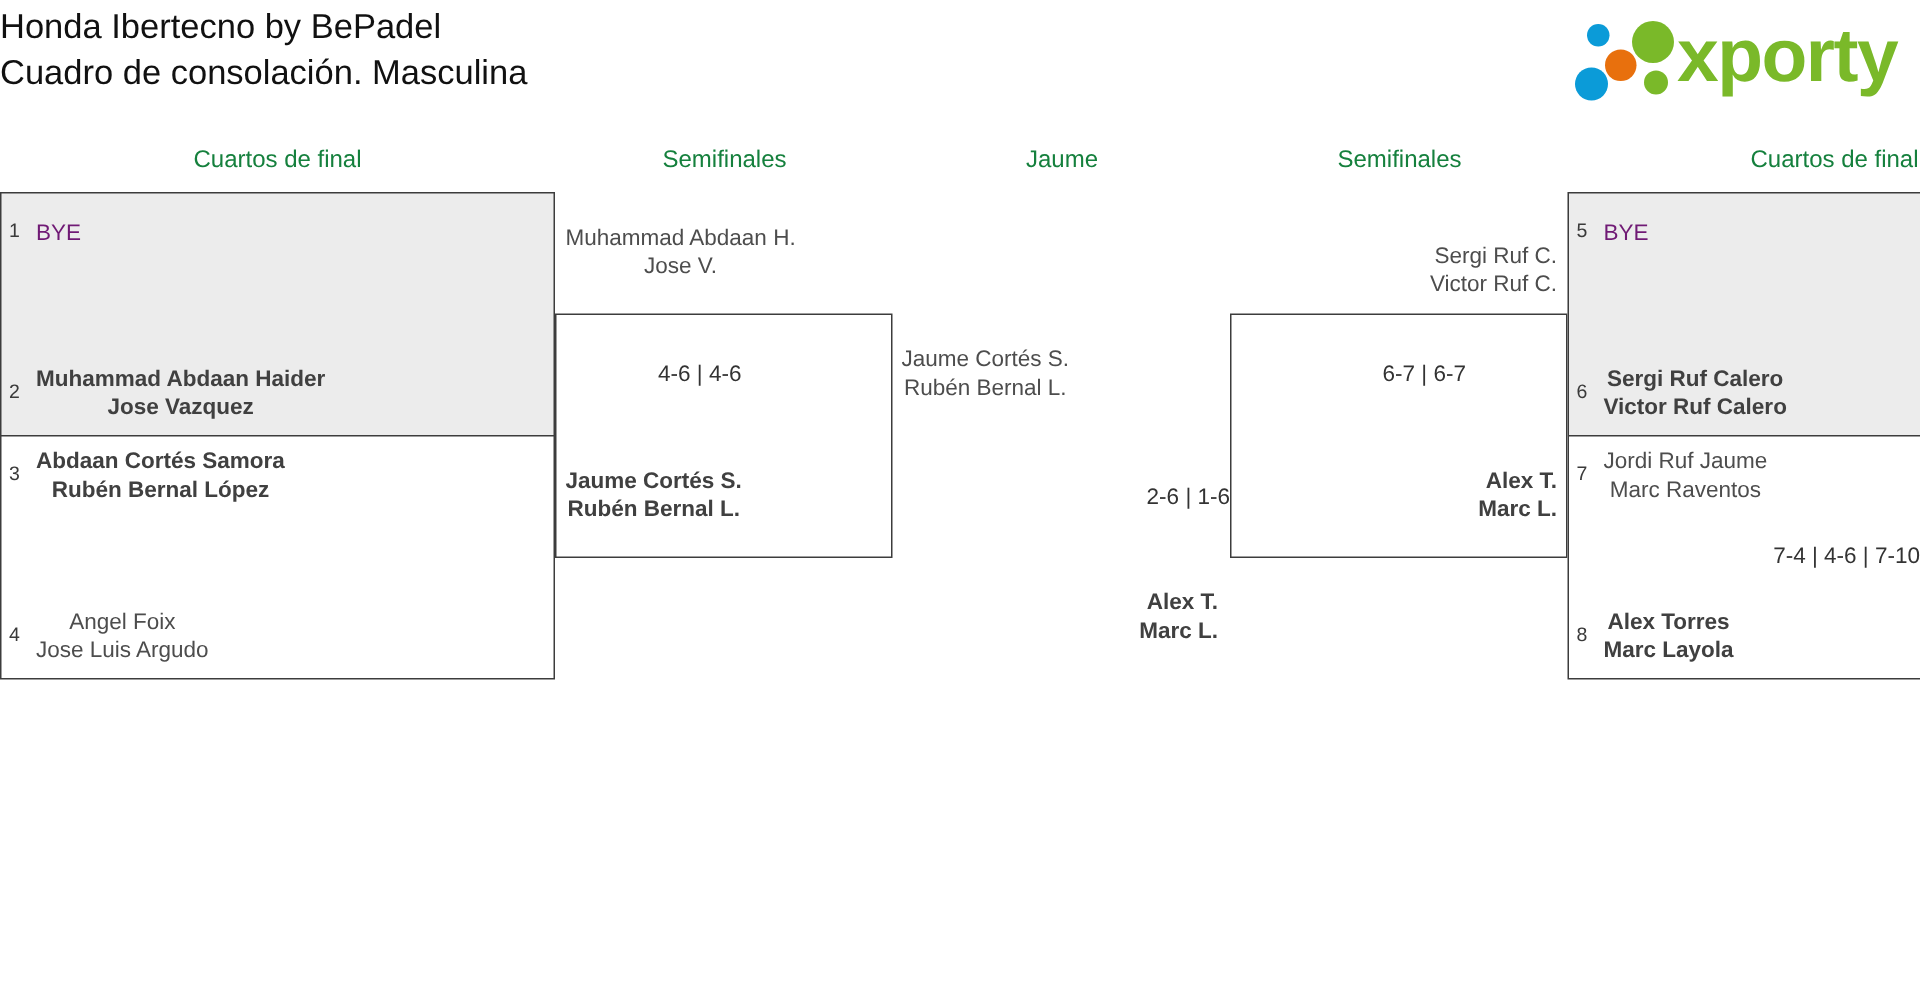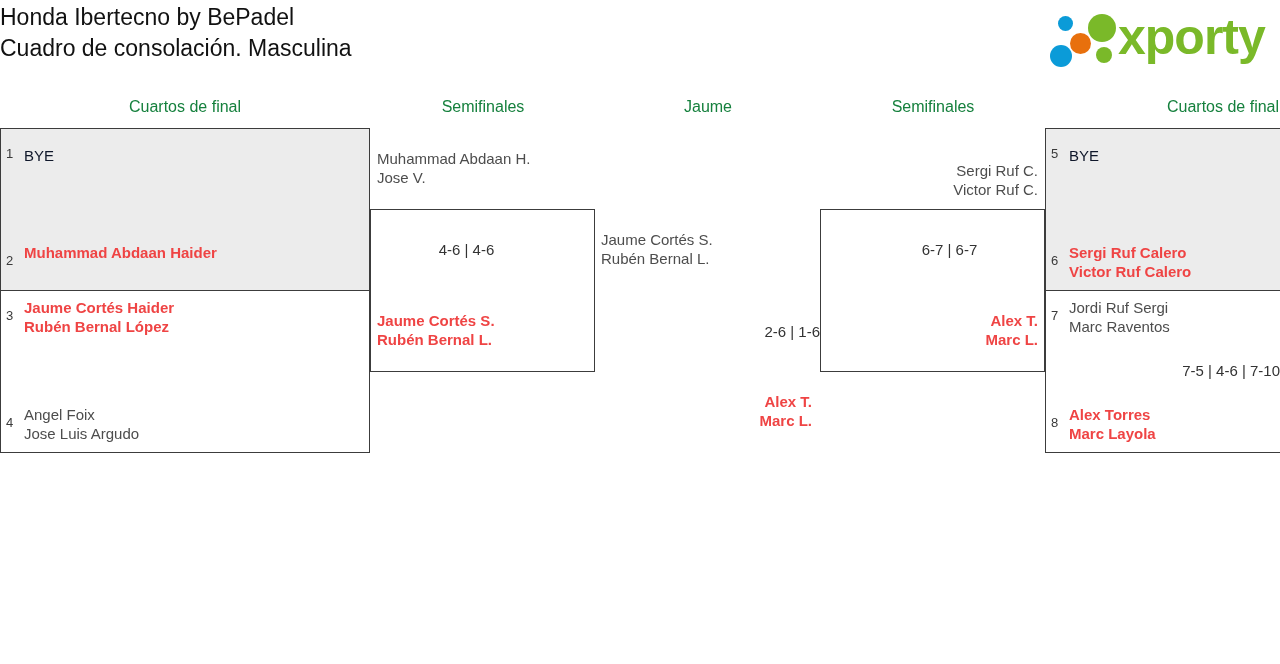--- a/index.html
+++ b/index.html
@@ -56,25 +56,25 @@
   
   .entry { position: absolute; display: flex; align-items: flex-start; }
   .seed {
     font-size: 13px;
     line-height: 16px;
     color: #3a3a3a;
     width: 18px;
     flex: 0 0 18px;
     text-align: left;
   }
-  .names { font-size: 15px; line-height: 19px; white-space: nowrap; }
+  .names { font-size: 15px; line-height: 19px; white-space: nowrap; text-align: center; }
   .names .ln { display: block; }
-  .winner .names { font-weight: 700; color: #ef4444; }
+  .winner .names { font-weight: 700; color: #404040; }
   .loser  .names { font-weight: 400; color: #4d4d4d; }
-  .bye-label { font-size: 15px; line-height: 19px; color: #0f172a; font-weight: 400; }
+  .bye-label { font-size: 15px; line-height: 19px; color: #701a75; font-weight: 400; }
 
   
   .score {
     position: absolute;
     font-size: 15px;
     line-height: 19px;
     color: #333333;
     white-space: nowrap;
   }
   .score.c { text-align: center; }
@@ -112,28 +112,29 @@
 
   <div class="box bye" style="left:0px; top:128px; width:370px; height:163px;"></div>
   <div class="entry" style="left:6px; top:146px; width:340px;">
     <span class="seed">1</span>
     <span class="bye-label">BYE</span>
   </div>
   <div class="entry winner" style="left:6px; top:243px; width:340px;">
     <span class="seed" style="margin-top:10px;">2</span>
     <span class="names">
       <span class="ln">Muhammad Abdaan Haider</span>
+      <span class="ln">Jose Vazquez</span>
     </span>
   </div>
 
   <div class="box" style="left:0px; top:290px; width:370px; height:163px;"></div>
   <div class="entry winner" style="left:6px; top:298px; width:340px;">
     <span class="seed" style="margin-top:10px;">3</span>
     <span class="names">
-      <span class="ln">Jaume Cortés Haider</span>
+      <span class="ln">Abdaan Cortés Samora</span>
       <span class="ln">Rubén Bernal López</span>
     </span>
   </div>
   <div class="entry loser" style="left:6px; top:405px; width:340px;">
     <span class="seed" style="margin-top:10px;">4</span>
     <span class="names">
       <span class="ln">Angel Foix</span>
       <span class="ln">Jose Luis Argudo</span>
     </span>
   </div>
@@ -192,25 +193,25 @@
     <span class="names">
       <span class="ln">Sergi Ruf Calero</span>
       <span class="ln">Victor Ruf Calero</span>
     </span>
   </div>
 
   <div class="box" style="left:1045px; top:290px; width:370px; height:163px;"></div>
   <div class="entry loser" style="left:1051px; top:298px; width:340px;">
     <span class="seed" style="margin-top:10px;">7</span>
     <span class="names">
-      <span class="ln">Jordi Ruf Sergi</span>
+      <span class="ln">Jordi Ruf Jaume</span>
       <span class="ln">Marc Raventos</span>
     </span>
   </div>
-  <div class="score" style="left:1045px; top:361px; width:235px; text-align:right;">7-5 | 4-6 | 7-10</div>
+  <div class="score" style="left:1045px; top:361px; width:235px; text-align:right;">7-4 | 4-6 | 7-10</div>
   <div class="entry winner" style="left:1051px; top:405px; width:340px;">
     <span class="seed" style="margin-top:10px;">8</span>
     <span class="names">
       <span class="ln">Alex Torres</span>
       <span class="ln">Marc Layola</span>
     </span>
   </div>
 
 </div>
 

